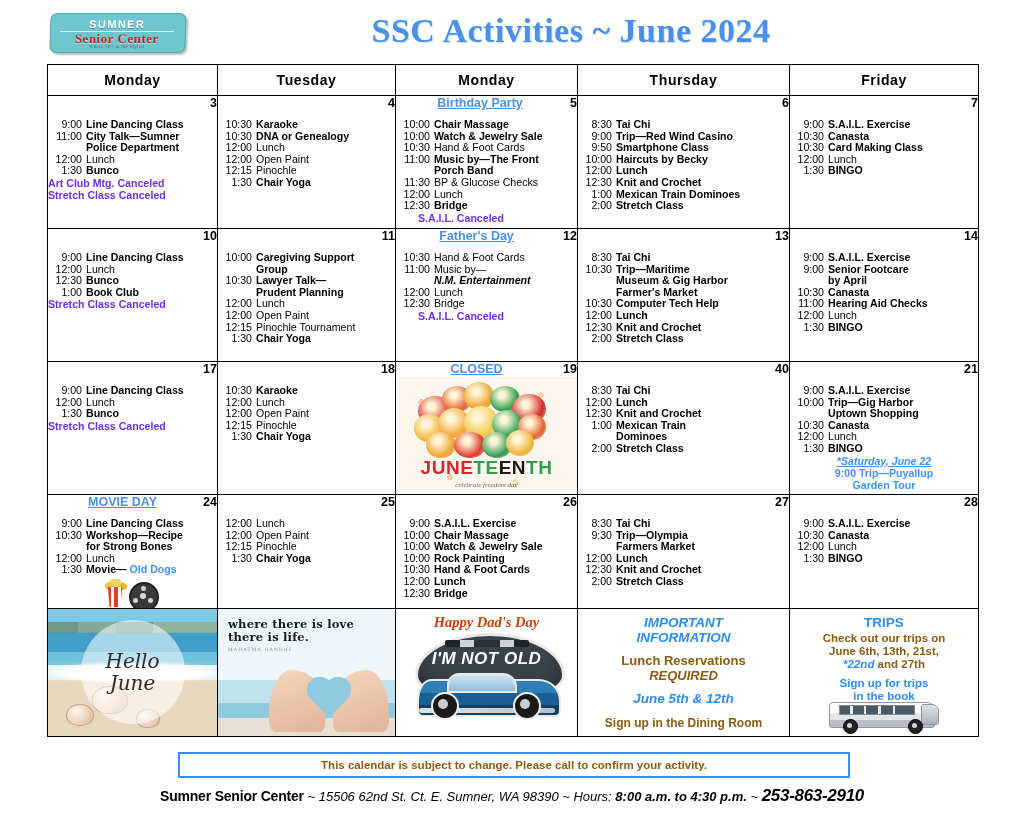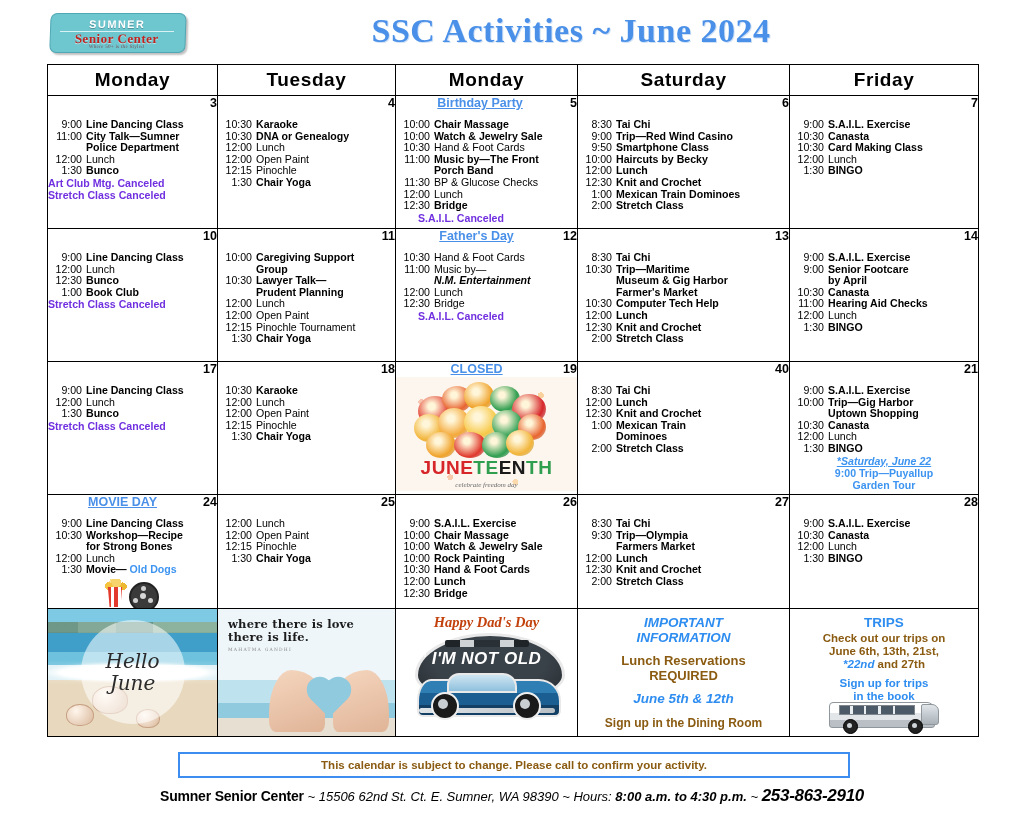--- a/index.html
+++ b/index.html
@@ -89,21 +89,21 @@
     border-collapse: collapse;
     table-layout: fixed;
   }
   .cal td, .cal th {
     border: 1.5px solid #000;
     vertical-align: top;
     padding: 0;
   }
   .cal th {
     height: 30px;
-    font-size: 19px;
+    font-size: 14px;
     font-weight: bold;
     letter-spacing: .6px;
     text-align: center;
     vertical-align: middle;
   }
   .col-mon { width: 170px; }
   .col-tue { width: 178px; }
   .col-wed { width: 182px; }
   .col-thu { width: 212px; }
   .col-fri { width: 189px; }
@@ -470,20 +470,21 @@
     color: #8a5b11;
     font-weight: bold;
     font-size: 13px;
     line-height: 15px;
     margin-top: 8px;
   }
   .info-l2 {
     text-align: center;
     color: #8a5b11;
     font-weight: bold;
+    font-style: italic;
     font-size: 13px;
     line-height: 15px;
   }
   .info-l3 {
     text-align: center;
     color: #2e8df0;
     font-weight: bold;
     font-style: italic;
     font-size: 13.5px;
     line-height: 16px;
@@ -603,21 +604,21 @@
       <col class="col-tue">
       <col class="col-wed">
       <col class="col-thu">
       <col class="col-fri">
   </colgroup>
   <thead>
     <tr>
       <th>Monday</th>
       <th>Tuesday</th>
       <th>Monday</th>
-      <th>Saturday</th>
+      <th>Thursday</th>
       <th>Friday</th>
     </tr>
   </thead>
   <tbody id="cal-body">
       <tr>
         <td class="daycell">
           <div class="cell-head">
             <div class="cell-num">3</div>
           </div>
           <div class="events">

